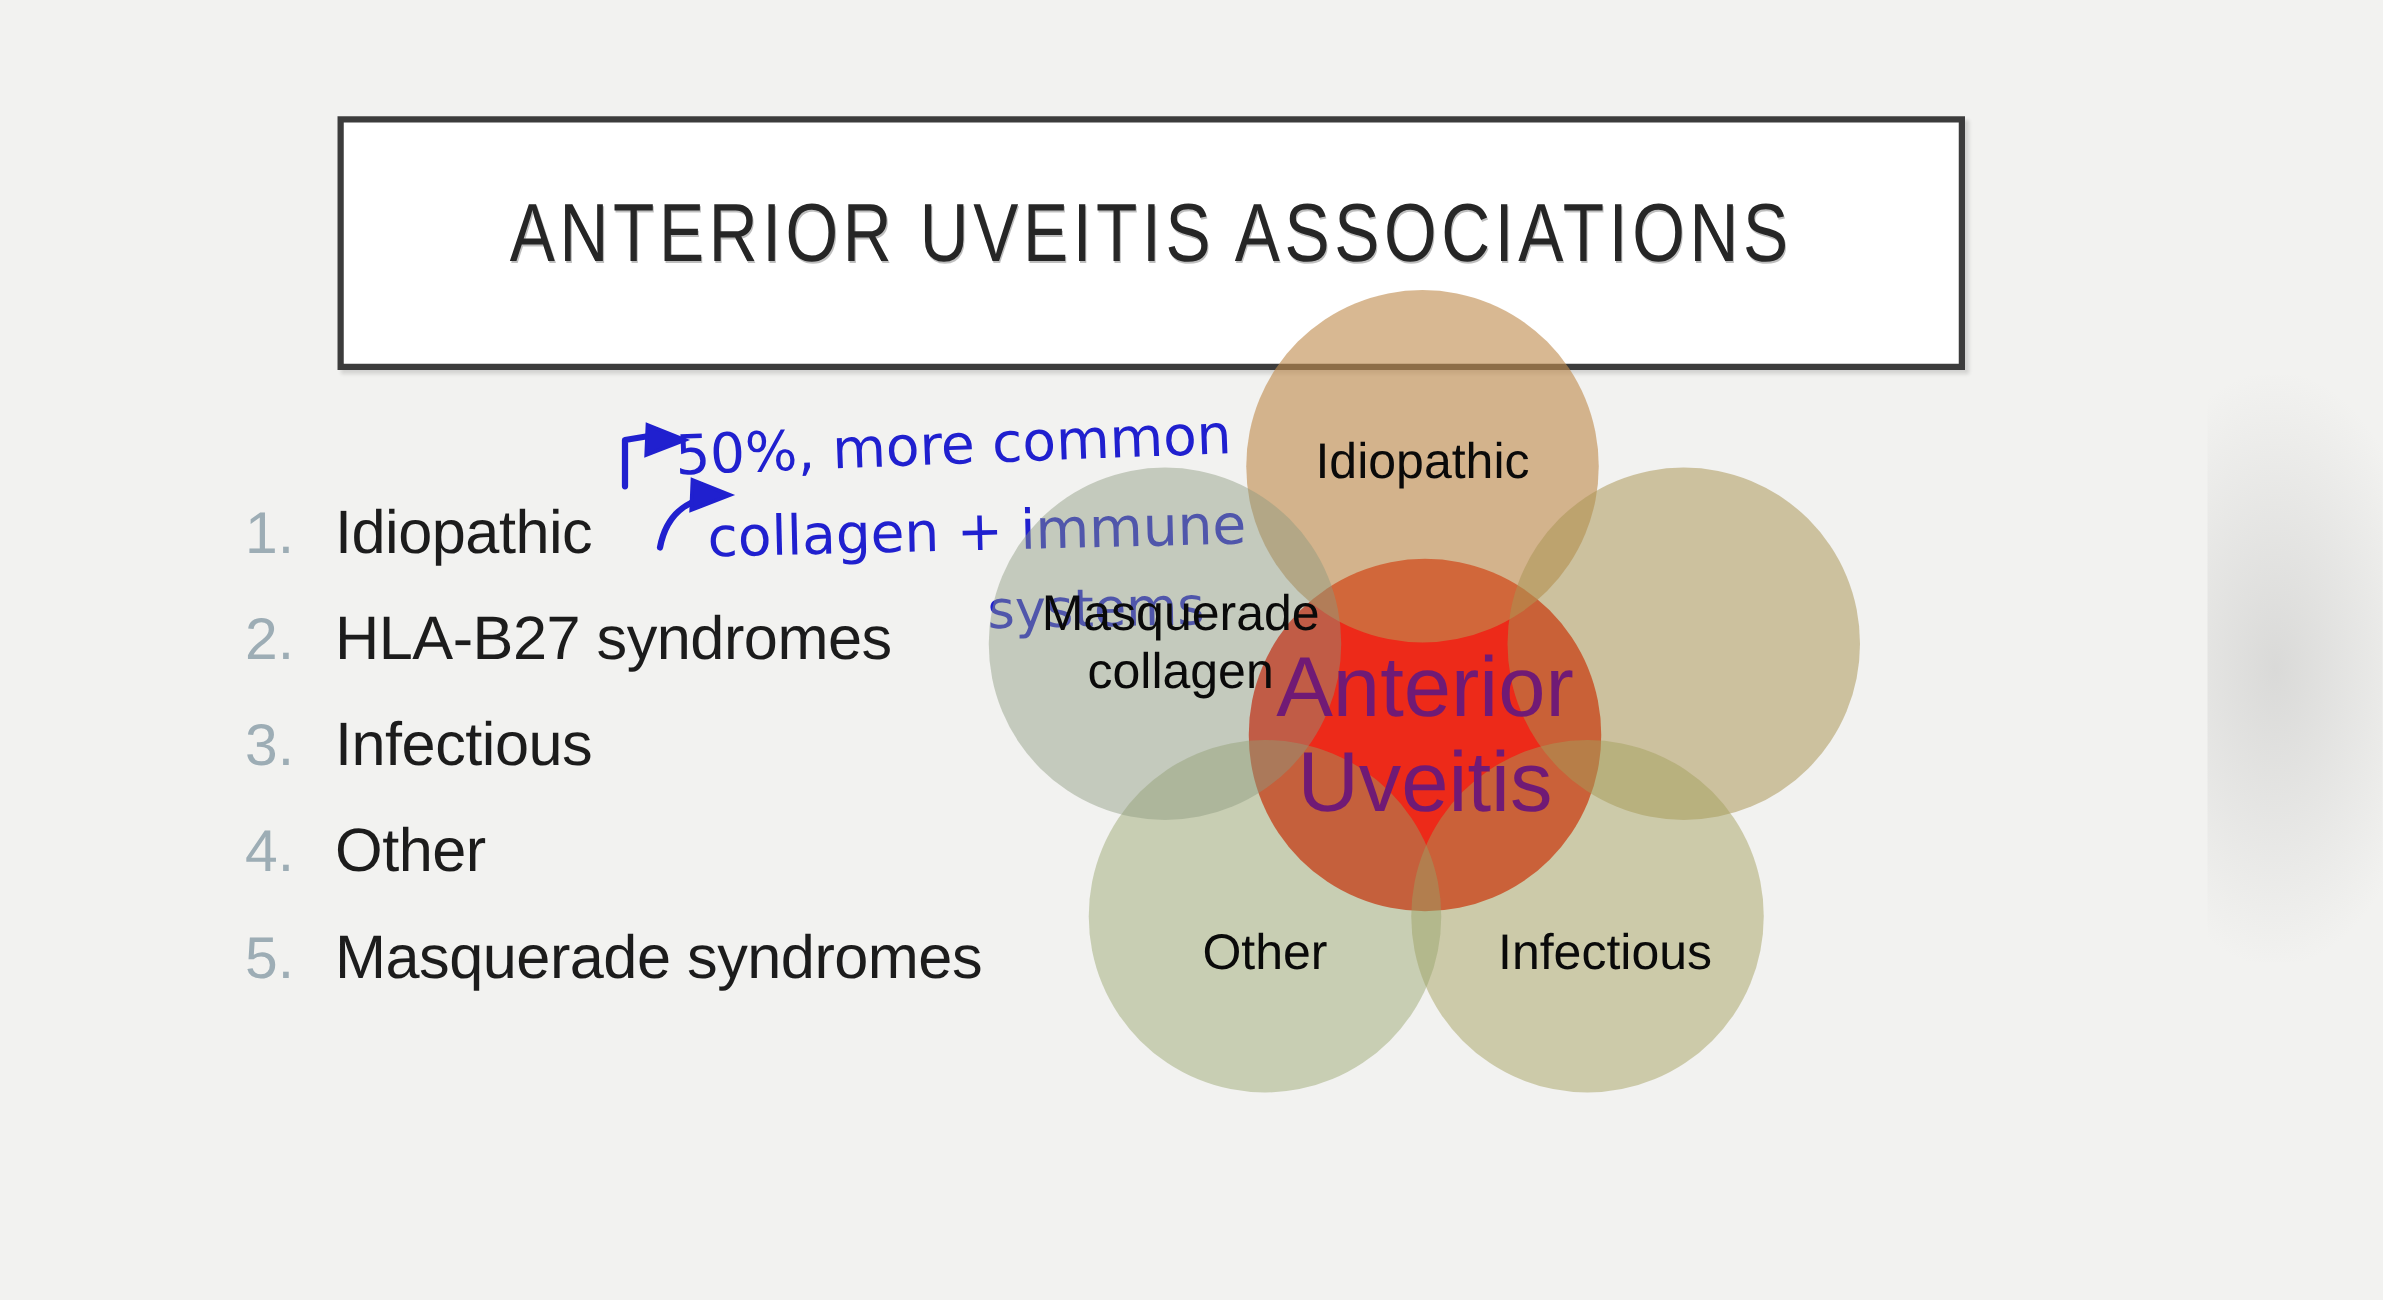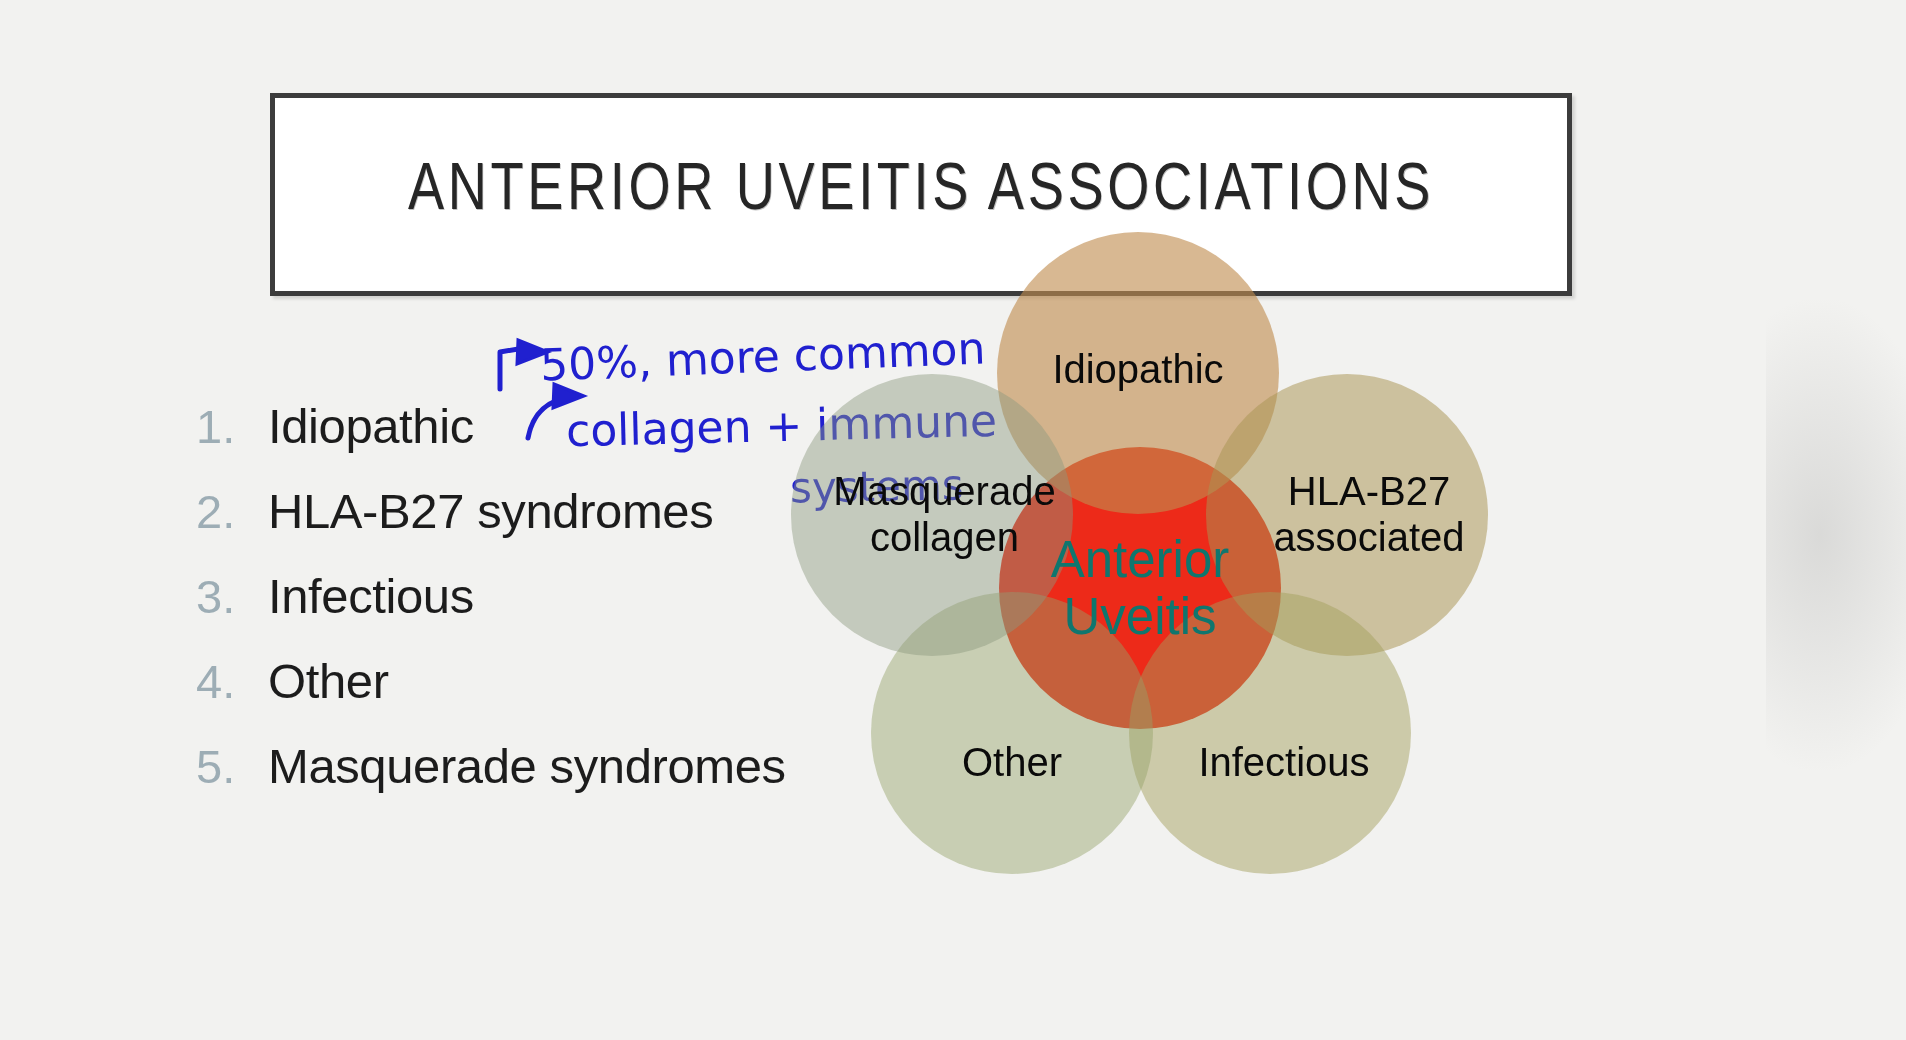--- a/index.html
+++ b/index.html
@@ -89,22 +89,22 @@
     font-family:"Liberation Sans",sans-serif;
     font-size:40px;
     color:#0a0a0a;
     line-height:1.14;
   }
   .center-circle{
     position:absolute;border-radius:50%;
     display:flex;align-items:center;justify-content:center;
     text-align:center;
     font-family:"Liberation Sans",sans-serif;
-    font-size:51px;
-    color:#0f766e;
+    font-size:68px;
+    color:#701a75;
     line-height:1.12;
   }
   .petal-label,.center-label{pointer-events:none;}
 </style>
 </head>
 <body>
 
 <div id="slide">
 
   <div class="title-box">
@@ -159,26 +159,20 @@
       <circle cx="172" cy="290" r="141" fill="#8b9a7e" fill-opacity="0.45"></circle>
     </svg>
 
     
     <div class="petal" style="left:238px;top:8px;width:280px;height:280px;">
       <span style="transform:translateY(-3px);">
         <span class="petal-label">Idiopathic</span>
       </span>
     </div>
 
-    <div class="petal" style="left:447px;top:150px;width:280px;height:280px;">
-      <span style="transform:translateX(22px);">
-        <span class="petal-label">HLA-B27</span><br>
-        <span class="petal-label">associated</span>
-      </span>
-    </div>
 
     <div class="petal" style="left:370px;top:368px;width:280px;height:280px;">
       <span style="transform:translate(14px,30px);">
         <span class="petal-label">Infectious</span>
       </span>
     </div>
 
     <div class="petal" style="left:112px;top:368px;width:280px;height:280px;">
       <span style="transform:translate(0px,30px);">
         <span class="petal-label">Other</span>

